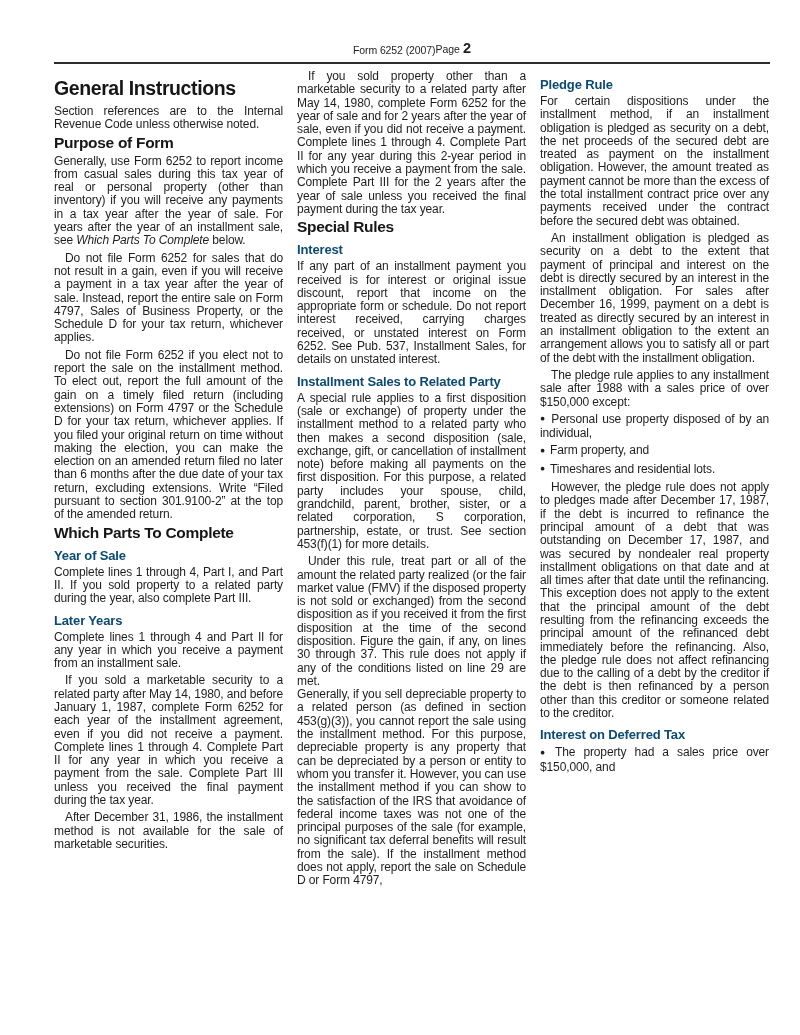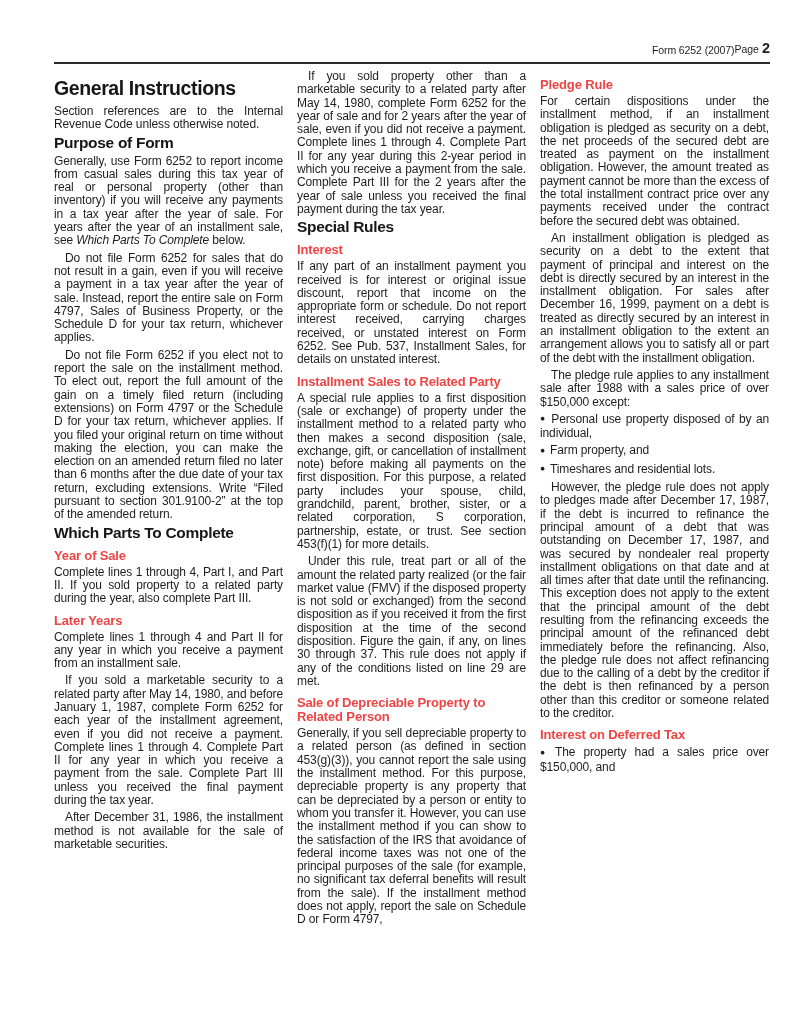--- a/index.html
+++ b/index.html
@@ -6,37 +6,37 @@
   html, body {
     margin: 0; padding: 0;
     width: 800px; height: 1035px;
     background: #ffffff;
     font-family: "Liberation Sans", "DejaVu Sans", sans-serif;
     color: #1e1e1e;
     overflow: hidden;
   }
   .page { padding: 40px 30px 0 54px; }
   .pagehead {
-    display: flex; justify-content: flex-end; align-items: flex-end;
+    display: flex; justify-content: center; align-items: flex-end;
     border-bottom: 2.5px solid #2c2c2c;
     padding-bottom: 6px;
   }
   .form-id { font-size: 10.5px; letter-spacing: -0.1px; }
   .page-num { font-size: 10.5px; }
   .page-num .num { font-size: 14.5px; font-weight: bold; margin-left: 3px; }
   .cols { display: flex; gap: 14px; margin-top: 6px; }
   .col {
     width: 229px; flex: 0 0 229px;
     font-size: 12px; line-height: 13.3px;
     text-align: justify;
     letter-spacing: -0.12px;
   }
   h1 { font-size: 19.5px; line-height: 21px; margin: 8px 0 6px; letter-spacing: -0.4px; text-align: left; color: #161616; }
   h2 { font-size: 15.5px; line-height: 17px; margin: 2px 0 4px; letter-spacing: -0.3px; text-align: left; color: #161616; }
-  h3 { font-size: 13px;  line-height: 14px; margin: 8px 0 3px;  letter-spacing: -0.15px; text-align: left; color: #ef4444; }
+  h3 { font-size: 13px;  line-height: 14px; margin: 8px 0 3px;  letter-spacing: -0.15px; text-align: left; color: #0c4a6e; }
   p { margin: 4px 0 0; }
   p.first { margin-top: 0; }
   p.ind { text-indent: 11px; }
   p.bullet { text-align: justify; }
   p.bullet::before {
     content: "\25CF";
     font-size: 8.5px;
     margin-right: 5px;
     position: relative; top: -1.5px;
   }
@@ -71,21 +71,20 @@
     </div>
 
     <div class="col">
       <p class="first ind">If you sold property other than a marketable security to a related party after May 14, 1980, complete Form 6252 for the year of sale and for 2 years after the year of sale, even if you did not receive a payment. Complete lines 1 through 4. Complete Part II for any year during this 2-year period in which you receive a payment from the sale. Complete Part III for the 2 years after the year of sale unless you received the final payment during the tax year.</p>
       <h2>Special Rules</h2>
       <h3>Interest</h3>
       <p class="first">If any part of an installment payment you received is for interest or original issue discount, report that income on the appropriate form or schedule. Do not report interest received, carrying charges received, or unstated interest on Form 6252. See Pub. 537, Installment Sales, for details on unstated interest.</p>
       <h3>Installment Sales to Related Party</h3>
       <p class="first">A special rule applies to a first disposition (sale or exchange) of property under the installment method to a related party who then makes a second disposition (sale, exchange, gift, or cancellation of installment note) before making all payments on the first disposition. For this purpose, a related party includes your spouse, child, grandchild, parent, brother, sister, or a related corporation, S corporation, partnership, estate, or trust. See section 453(f)(1) for more details.</p>
       <p class="ind">Under this rule, treat part or all of the amount the related party realized (or the fair market value (FMV) if the disposed property is not sold or exchanged) from the second disposition as if you received it from the first disposition at the time of the second disposition. Figure the gain, if any, on lines 30 through 37. This rule does not apply if any of the conditions listed on line 29 are met.</p>
-      <h3>Sale of Depreciable Property to Related Person</h3>
       <p class="first">Generally, if you sell depreciable property to a related person (as defined in section 453(g)(3)), you cannot report the sale using the installment method. For this purpose, depreciable property is any property that can be depreciated by a person or entity to whom you transfer it. However, you can use the installment method if you can show to the satisfaction of the IRS that avoidance of federal income taxes was not one of the principal purposes of the sale (for example, no significant tax deferral benefits will result from the sale). If the installment method does not apply, report the sale on Schedule D or Form 4797,</p>
     </div>
 
     <div class="col">
       <h3>Pledge Rule</h3>
       <p class="first">For certain dispositions under the installment method, if an installment obligation is pledged as security on a debt, the net proceeds of the secured debt are treated as payment on the installment obligation. However, the amount treated as payment cannot be more than the excess of the total installment contract price over any payments received under the contract before the secured debt was obtained.</p>
       <p class="ind">An installment obligation is pledged as security on a debt to the extent that payment of principal and interest on the debt is directly secured by an interest in the installment obligation. For sales after December 16, 1999, payment on a debt is treated as directly secured by an interest in an installment obligation to the extent an arrangement allows you to satisfy all or part of the debt with the installment obligation.</p>
       <p class="ind">The pledge rule applies to any installment sale after 1988 with a sales price of over $150,000 except:</p>
       <p class="bullet">Personal use property disposed of by an individual,</p>
       <p class="bullet">Farm property, and</p>

